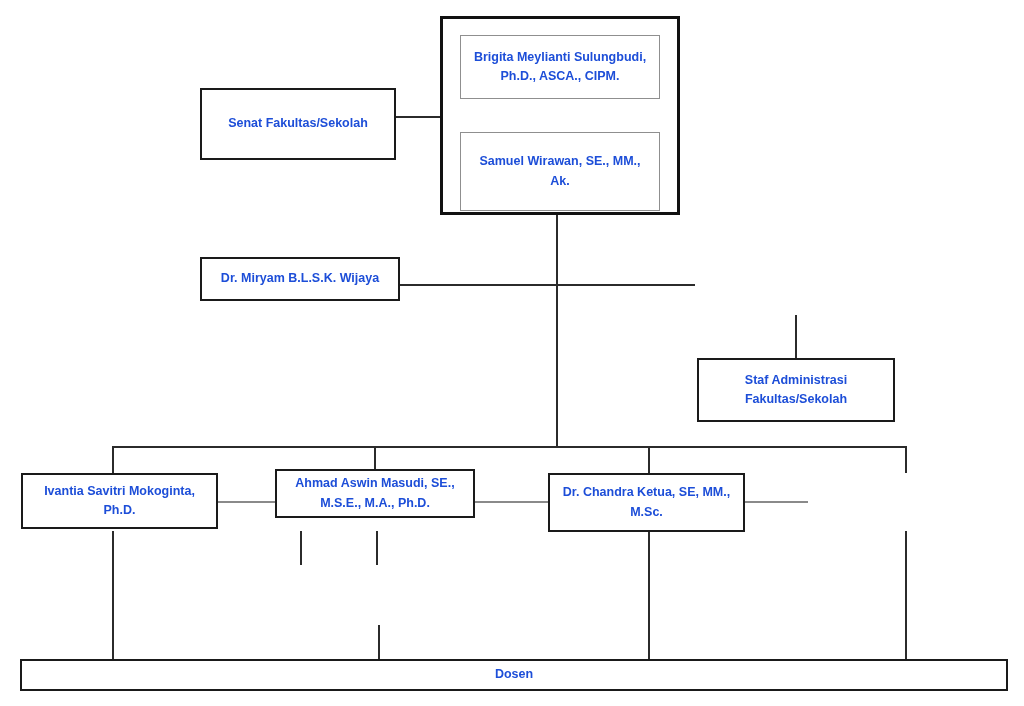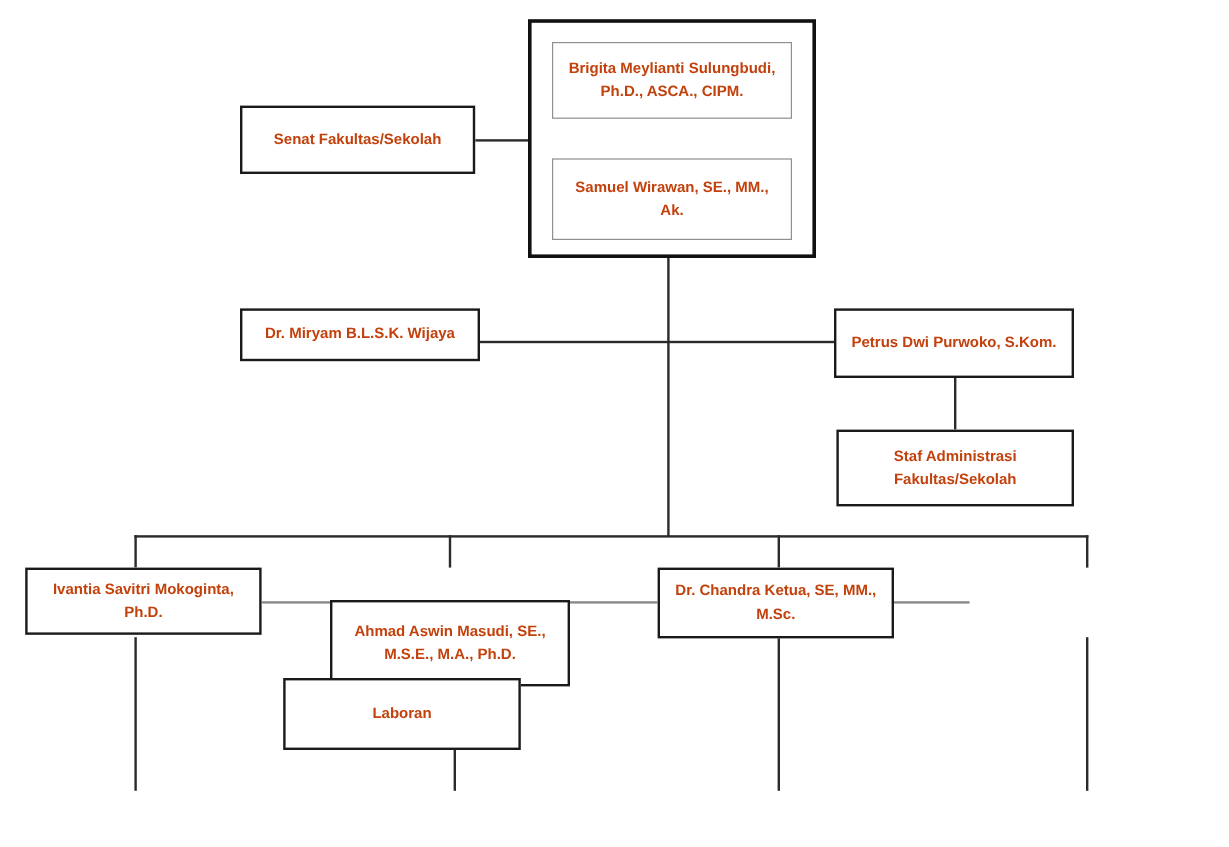--- a/index.html
+++ b/index.html
@@ -3,21 +3,21 @@
 <meta charset="utf-8">
 <style>
   html,body{margin:0;padding:0;background:#ffffff;}
   #stage{
     position:relative;width:1024px;height:706px;background:#ffffff;
     font-family:"Liberation Sans",sans-serif;overflow:hidden;
   }
   .node{
     position:absolute;box-sizing:border-box;background:#ffffff;
     border:2.5px solid #1a1a1a;display:flex;align-items:center;justify-content:center;
-    text-align:center;font-weight:bold;font-size:12.5px;line-height:1.55;color:#c2410c;
+    text-align:center;font-weight:bold;font-size:12.5px;line-height:1.55;color:#1d4ed8;
     white-space:pre-line;padding:2px 6px;z-index:2;
   }
   .group{
     position:absolute;box-sizing:border-box;background:#ffffff;
     border:3px solid #111;z-index:2;
   }
   .node.inner{
     border:1.5px solid #8f8f8f;z-index:3;
   }
   .hline,.vline{position:absolute;background:#2b2b2b;z-index:1;}
@@ -45,39 +45,38 @@
   <div class="vline" style="left:300px;top:531px;height:34px"></div>
   <div class="vline" style="left:376px;top:531px;height:34px"></div>
   <div class="vline" style="left:112px;top:531px;height:128px"></div>
   <div class="vline" style="left:378px;top:625px;height:34px"></div>
   <div class="vline" style="left:648px;top:531px;height:128px"></div>
   <div class="vline" style="left:905px;top:531px;height:128px"></div>
 
   <div class="group" style="left:440px;top:16px;width:240px;height:199px">
     <div class="node inner" style="left:17px;top:16px;width:200px;height:64px">Brigita Meylianti Sulungbudi,
 Ph.D., ASCA., CIPM.</div>
-    <div class="node inner" style="left:17px;top:113px;width:200px;height:68px">Samuel Wirawan, SE., MM.,
+    <div class="node inner" style="left:17px;top:113px;width:200px;height:79px">Samuel Wirawan, SE., MM.,
 Ak.</div>
   </div>
 
-  <div class="node" style="left:200px;top:88px;width:196px;height:57px">Senat Fakultas/Sekolah</div>
+  <div class="node" style="left:200px;top:88px;width:196px;height:72px">Senat Fakultas/Sekolah</div>
 
   <div class="node" style="left:200px;top:257px;width:200px;height:44px">Dr. Miryam B.L.S.K. Wijaya</div>
 
-  <div class="node" style="left:695px;top:257px;width:200px;height:58px">Petrus Dwi Purwoko, S.Kom.</div>
 
   <div class="node" style="left:697px;top:358px;width:198px;height:64px">Staf Administrasi
 Fakultas/Sekolah</div>
 
   <div class="node" style="left:21px;top:473px;width:197px;height:56px">Ivantia Savitri Mokoginta,
 Ph.D.</div>
 
-  <div class="node" style="left:275px;top:500px;width:200px;height:72px">Ahmad Aswin Masudi, SE.,
+  <div class="node" style="left:275px;top:469px;width:200px;height:49px">Ahmad Aswin Masudi, SE.,
 M.S.E., M.A., Ph.D.</div>
 
   <div class="node" style="left:548px;top:473px;width:197px;height:59px">Dr. Chandra Ketua, SE, MM.,
 M.Sc.</div>
 
 
-  <div class="node" style="left:236px;top:565px;width:198px;height:60px">Laboran</div>
 
+  <div class="node" style="left:20px;top:659px;width:988px;height:32px">Dosen</div>
 
 </div>
 
 </body></html>

